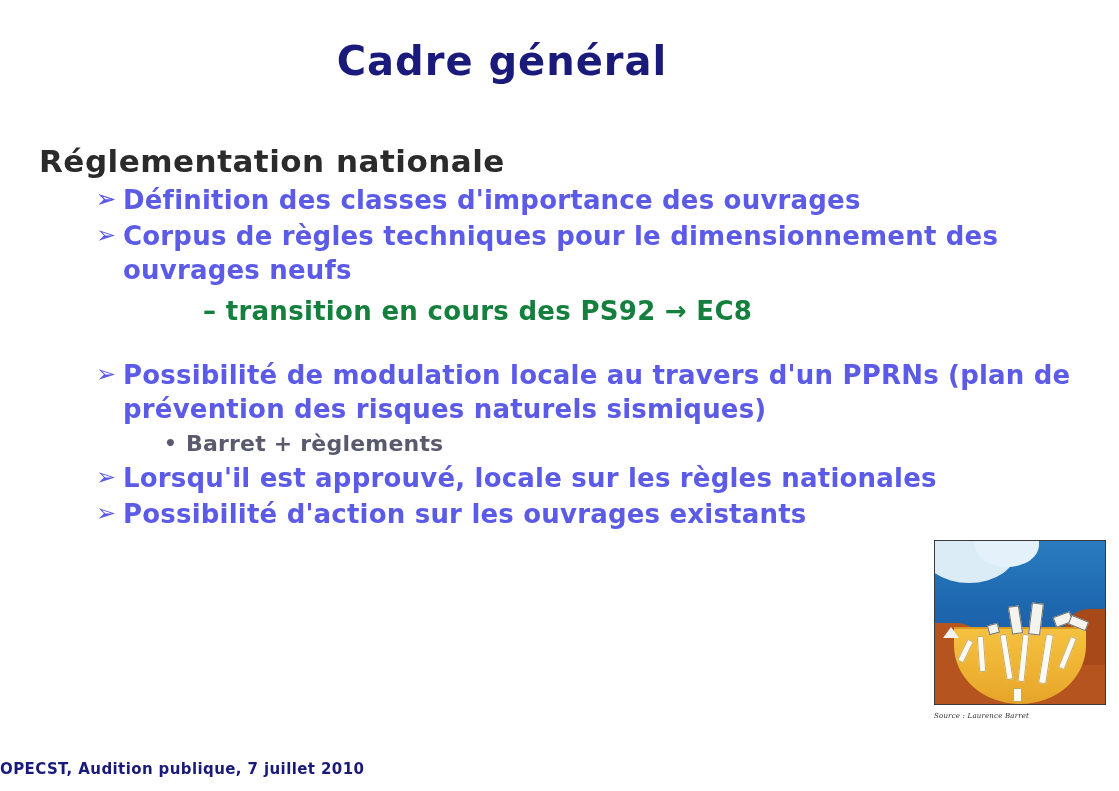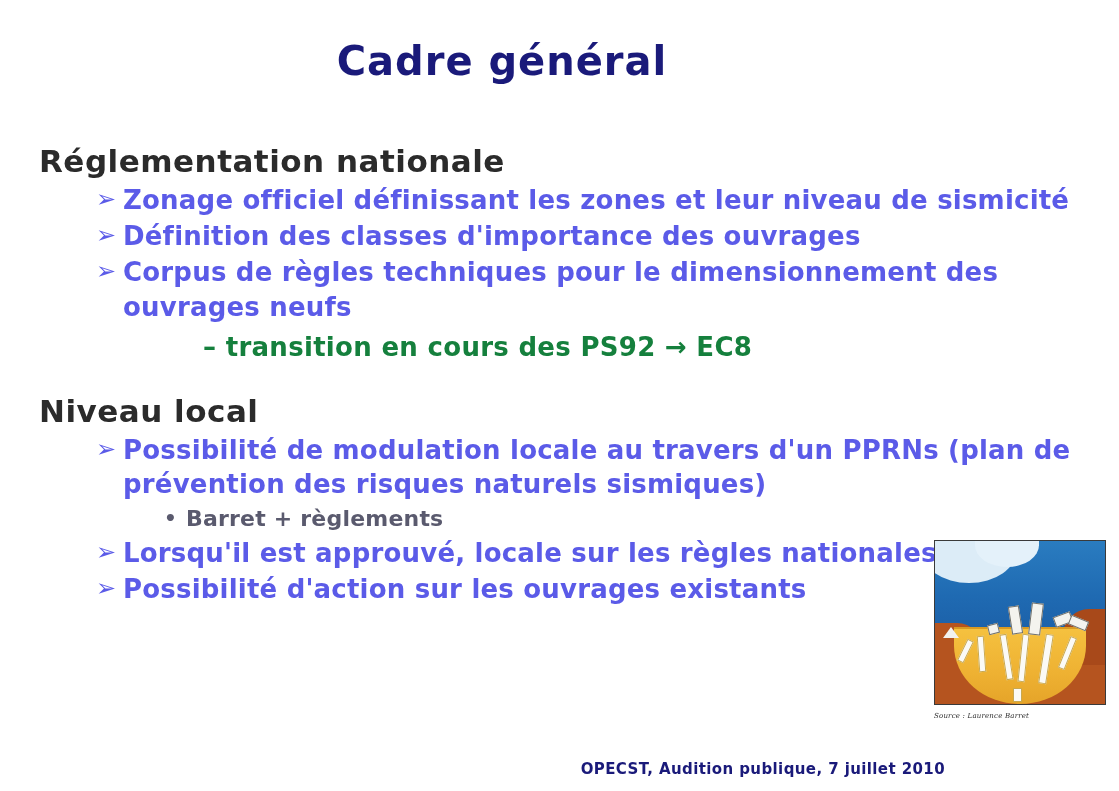--- a/index.html
+++ b/index.html
@@ -228,21 +228,21 @@
     letter-spacing: 0.2px;
     white-space: nowrap;
   }
 
   
   .footer {
     position: absolute;
     left: 0;
     top: 760px;
     width: 945px;
-    text-align: right;
+    text-align: left;
     font-family: "DejaVu Sans", sans-serif;
     font-weight: bold;
     font-size: 15px;
     color: #1a1a7a;
     letter-spacing: 0.4px;
     white-space: nowrap;
   }
 </style>
 </head>
 <body>
@@ -251,38 +251,36 @@
 
   <div class="slide-title">Cadre général</div>
 
   <div class="body-block">
 
     <div class="section">
       <div class="section-heading">Réglementation nationale</div>
       <ul class="level1">
         <li>
           <span class="bullet-marker">➢</span>
-          <span class="bullet-text">Zonage officiel définissant les zones et leur niveau de sismicité</span>
         </li>
         <li>
           <span class="bullet-marker">➢</span>
           <span class="bullet-text">Définition des classes d'importance des ouvrages</span>
         </li>
         <li>
           <span class="bullet-marker">➢</span>
           <span class="bullet-text">Corpus de règles techniques pour le dimensionnement des ouvrages neufs</span>
         </li>
       </ul>
       <div class="orange-line">–  transition en cours des PS92 → EC8</div>
     </div>
 
     <div class="gap-between-sections"></div>
 
     <div class="section">
-      <div class="section-heading">Niveau local</div>
       <ul class="level1">
         <li>
           <span class="bullet-marker">➢</span>
           <span class="bullet-text">Possibilité de modulation locale au travers d'un PPRNs (plan de prévention des risques naturels sismiques)</span>
         </li>
       </ul>
       <ul class="level2">
         <li>
           <span class="bullet-dot">•</span>
           <span class="bullet-text">Barret + règlements</span>

